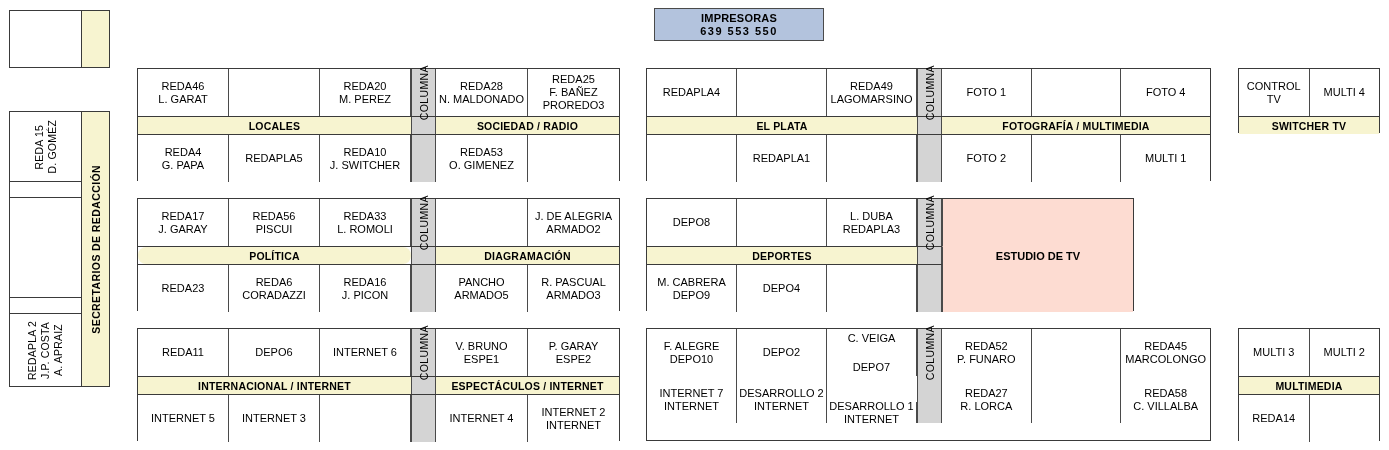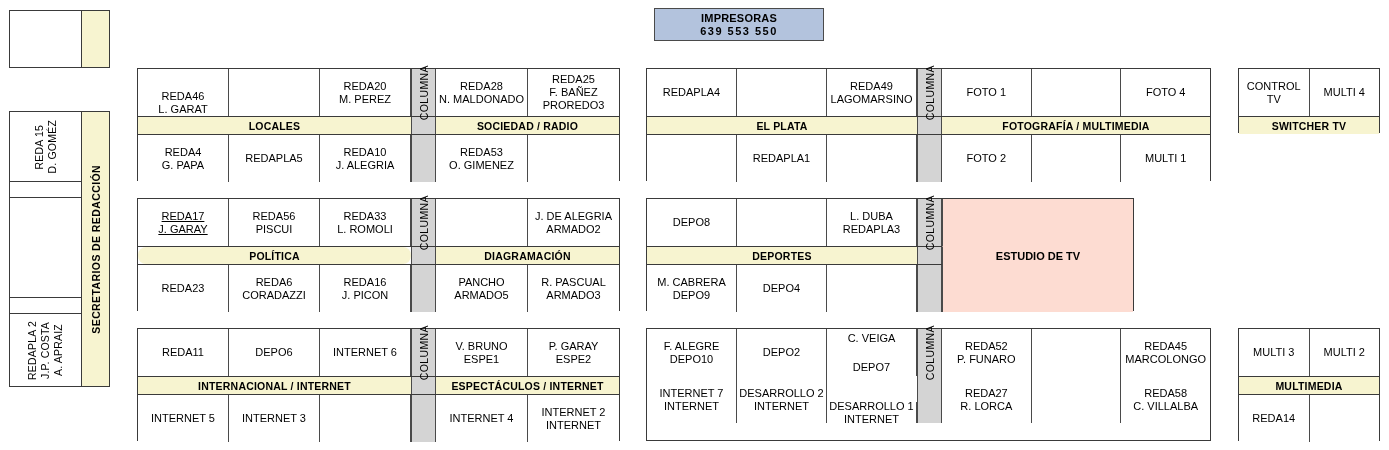--- a/index.html
+++ b/index.html
@@ -210,21 +210,21 @@
 A. APRAIZ</span>
       </div>
     </div>
     <div class="sb-yellow">
       <span>SECRETARIOS DE REDACCIÓN</span>
     </div>
   </div>
 
   <div class="abs block" style="left:137px; top:68px; width:483px; height:113px;">
     <div class="brow top">
-      <div class="cell" style="flex:0 0 91px;justify-content:flex-end;">
+      <div class="cell" style="flex:0 0 91px;">
         <span>REDA46</span>
         <span class="l2">L. GARAT</span>
       </div>
       <div class="cell" style="flex:0 0 91px;">
         <span></span>
         <span class="l2"></span>
       </div>
       <div class="cell" style="flex:0 0 91px;">
         <span>REDA20</span>
         <span class="l2">M. PEREZ</span>
@@ -255,21 +255,21 @@
       <div class="cell" style="flex:0 0 91px;">
         <span>REDA4</span>
         <span class="l2">G. PAPA</span>
       </div>
       <div class="cell" style="flex:0 0 91px;">
         <span>REDAPLA5</span>
         <span class="l2"></span>
       </div>
       <div class="cell" style="flex:0 0 91px;">
         <span>REDA10</span>
-        <span class="l2">J. ALEGRIA</span>
+        <span class="l2">J. SWITCHER</span>
       </div>
       <div class="columna" style="flex:0 0 25px;"></div>
       <div class="cell" style="flex:1 1 0;">
         <span>REDA53</span>
         <span class="l2">O. GIMENEZ</span>
       </div>
       <div class="cell" style="flex:1 1 0;">
         <span></span>
         <span class="l2"></span>
       </div>
@@ -357,21 +357,21 @@
     </div>
     <div class="labrow" style="border-bottom:none;">
       <div class="label" style="flex:1 1 0;">
         <span>SWITCHER TV</span>
       </div>
     </div>
   </div>
 
   <div class="abs block" style="left:137px; top:198px; width:483px; height:113px;">
     <div class="brow top">
-      <div class="cell" style="flex:0 0 91px;text-decoration:underline;">
+      <div class="cell" style="flex:0 0 91px;">
         <span>REDA17</span>
         <span class="l2">J. GARAY</span>
       </div>
       <div class="cell" style="flex:0 0 91px;">
         <span>REDA56</span>
         <span class="l2">PISCUI</span>
       </div>
       <div class="cell" style="flex:0 0 91px;">
         <span>REDA33</span>
         <span class="l2">L. ROMOLI</span>

